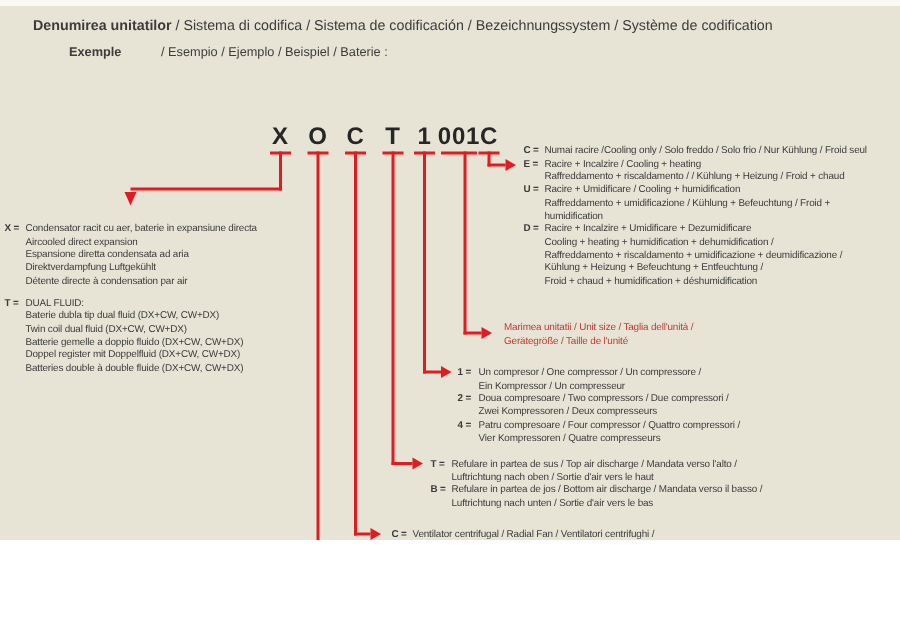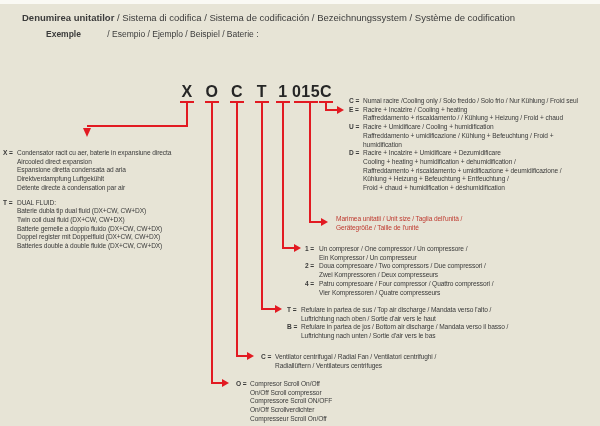--- a/index.html
+++ b/index.html
@@ -1,17 +1,17 @@
 <!DOCTYPE html>
 <html><head>
 <meta charset="utf-8">
 <style>
   html,body{margin:0;padding:0;}
   .page{
-    position:relative;width:600px;height:426px;
+    position:relative;width:600px;height:360px;
     background:#e7e4d6;overflow:hidden;
     font-family:"Liberation Sans","DejaVu Sans",sans-serif;
     color:#3b3b3b;
   }
   .top-strip{position:absolute;left:0;top:0;width:600px;height:4px;background:#faf9f4;}
   .title{position:absolute;left:22px;top:12px;font-size:9.5px;}
   .title .b{font-weight:bold;}
   .title span{white-space:pre;}
   .example{position:absolute;left:22px;top:29px;font-size:8.5px;}
   .example .b{font-weight:bold;}
@@ -47,21 +47,21 @@
   </div>
   <div class="example">
     <span class="b">Exemple</span><span> / Esempio / Ejemplo / Beispiel / Baterie :</span>
   </div>
 
   <span class="code-char" style="left:187px">X</span>
   <span class="code-char" style="left:212px">O</span>
   <span class="code-char" style="left:237px">C</span>
   <span class="code-char" style="left:262px">T</span>
   <span class="code-char" style="left:283px">1</span>
-  <span class="code-char" style="left:306px">015</span>
+  <span class="code-char" style="left:306px">001</span>
   <span class="code-char" style="left:326px">C</span>
 
   <div class="seg" style="left:180px;top:101px;width:14px;height:2px"></div>
   <div class="seg" style="left:186px;top:101px;width:2px;height:26px"></div>
   <div class="seg" style="left:87px;top:125px;width:101px;height:2px"></div>
   <div class="arr-d" style="left:83px;top:128px"></div>
 
   <div class="seg" style="left:205px;top:101px;width:14px;height:2px"></div>
   <div class="seg" style="left:211px;top:101px;width:2px;height:283px"></div>
   <div class="seg" style="left:211px;top:382px;width:11px;height:2px"></div>

